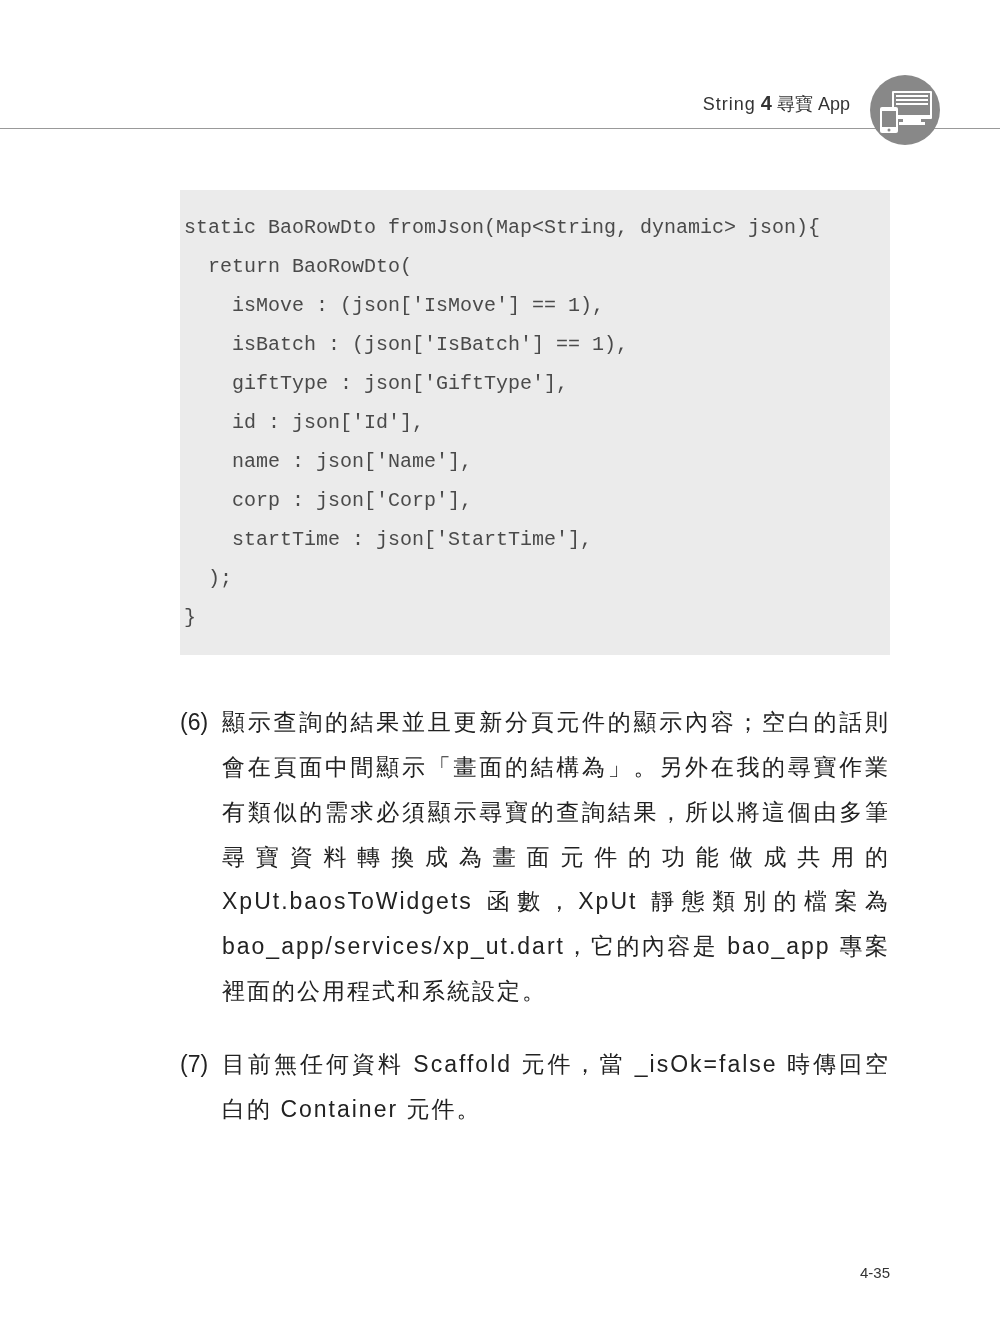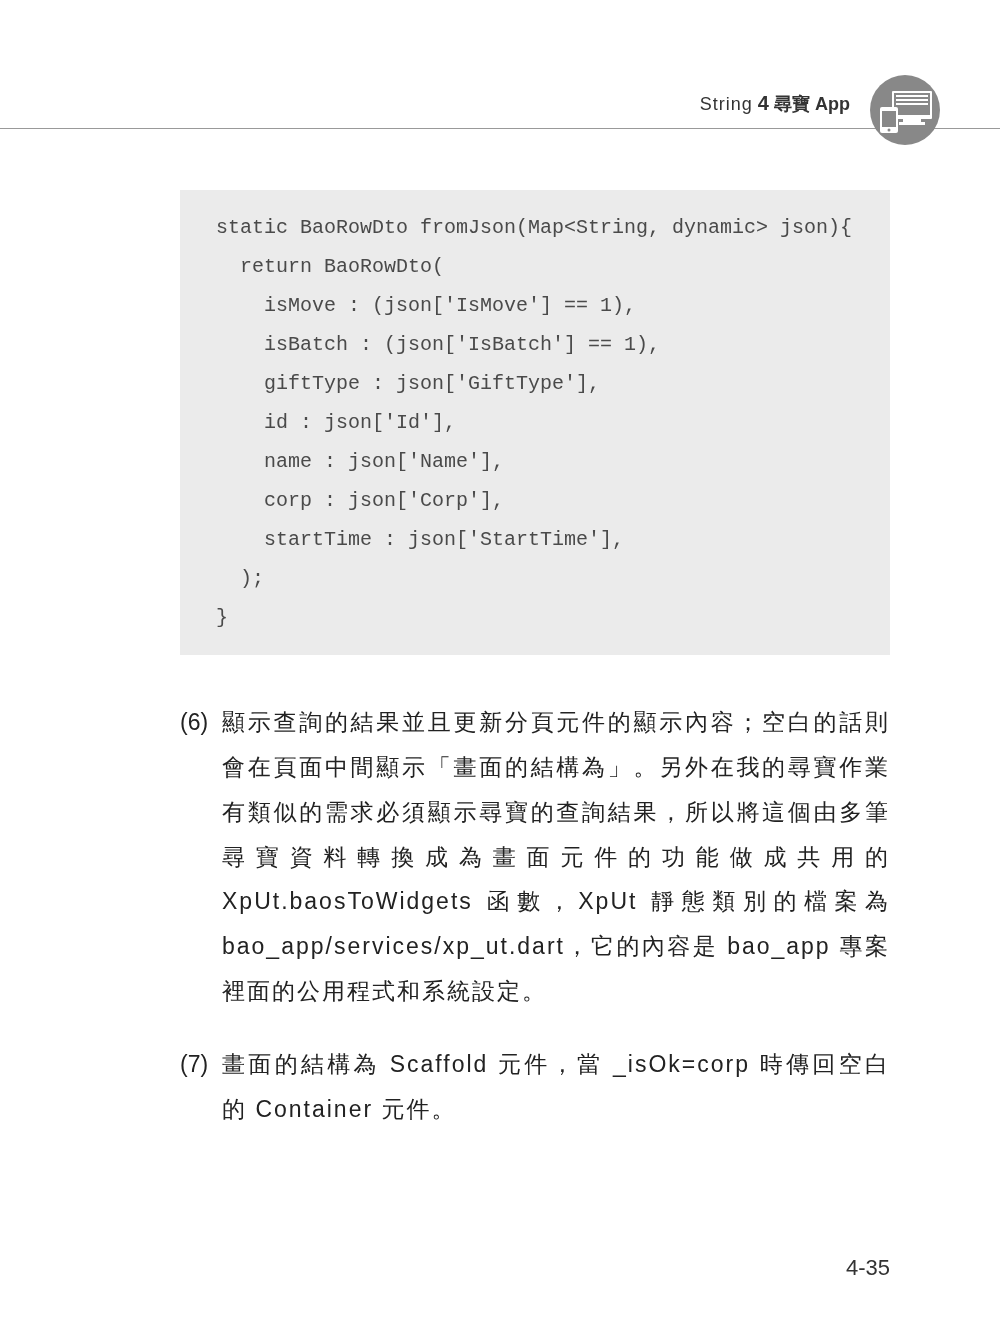--- a/index.html
+++ b/index.html
@@ -30,42 +30,42 @@
       color: #333;
     }
     .chapter-label {
       letter-spacing: 1px;
     }
     .chapter-num {
       font-weight: bold;
       font-size: 20px;
     }
     .chapter-title {
-      font-weight: bold;
+      font-weight: normal;
     }
     .header-icon {
       position: absolute;
       top: 75px;
       right: 60px;
       width: 70px;
       height: 70px;
     }
     .header-icon svg {
       width: 70px;
       height: 70px;
     }
     .content {
       position: absolute;
       top: 190px;
       left: 180px;
       right: 110px;
     }
     .code-block {
       background: #ebebeb;
-      padding: 18px 36px;
+      padding: 18px 4px;
       font-family: "Courier New", monospace;
       font-size: 20px;
       color: #4a4a4a;
       line-height: 1.95;
       white-space: pre;
       margin-bottom: 45px;
     }
     .paragraph {
       margin-bottom: 28px;
       text-align: justify;
@@ -80,21 +80,21 @@
     }
     .para-text {
       flex: 1;
       text-align: justify;
       letter-spacing: 2px;
     }
     .page-num {
       position: absolute;
       bottom: 60px;
       right: 110px;
-      font-size: 22px;
+      font-size: 15px;
       color: #333;
     }
   </style>
 </head>
 <body>
 
 <div class="header-line"></div>
 
 <div class="header-text">
   <span class="chapter-label">String</span>
@@ -131,17 +131,17 @@
   );
 }</div>
 
   <div class="paragraph">
     <div class="para-num">(6)</div>
     <div class="para-text">顯示查詢的結果並且更新分頁元件的顯示內容；空白的話則會在頁面中間顯示「畫面的結構為」。另外在我的尋寶作業有類似的需求必須顯示尋寶的查詢結果，所以將這個由多筆尋寶資料轉換成為畫面元件的功能做成共用的 XpUt.baosToWidgets 函數，XpUt 靜態類別的檔案為 bao_app/services/xp_ut.dart，它的內容是 bao_app 專案裡面的公用程式和系統設定。</div>
   </div>
 
   <div class="paragraph">
     <div class="para-num">(7)</div>
-    <div class="para-text">畫面的結構為 Scaffold 元件，當 _isOk=corp 時傳回空白的 Container 元件。</div>
+    <div class="para-text">目前無任何資料 Scaffold 元件，當 _isOk=false 時傳回空白的 Container 元件。</div>
   </div>
 </div>
 
 <div class="page-num">4-35</div>
 
 </body></html>

